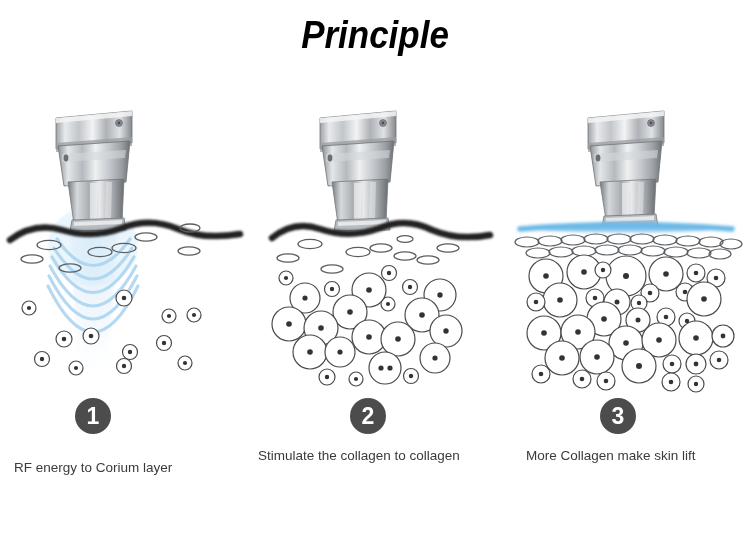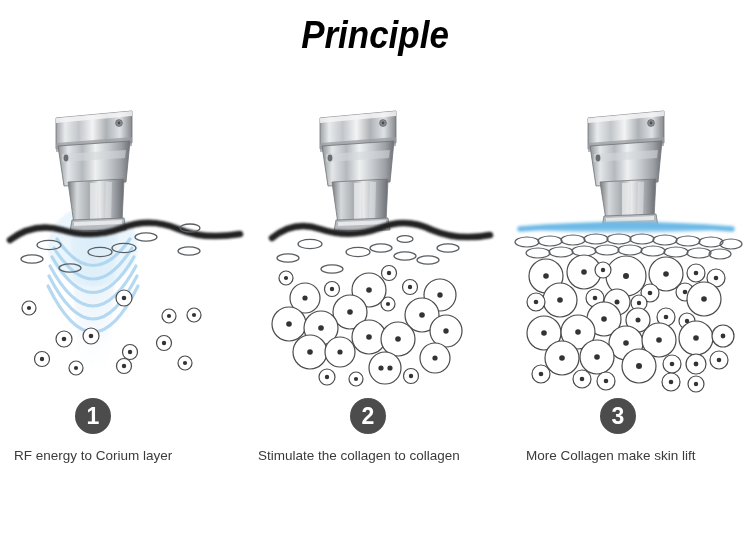--- a/index.html
+++ b/index.html
@@ -82,21 +82,21 @@
     position: absolute;
     top: 352px;
     width: 250px;
     left: 0;
     text-align: left;
     font-family: "Liberation Sans", sans-serif;
     font-size: 13.5px;
     color: #3b3b3b;
     white-space: nowrap;
   }
-  .panel-1 .caption { padding-left: 14px; }
+  .panel-1 .caption { padding-left: 14px; margin-top: 12px; }
   .panel-2 .caption { padding-left: 8px; }
   .panel-3 .caption { padding-left: 26px; }
 </style>
 </head>
 <body>
 
 <div id="page-title">Principle</div>
 
 <div id="panels">
 

